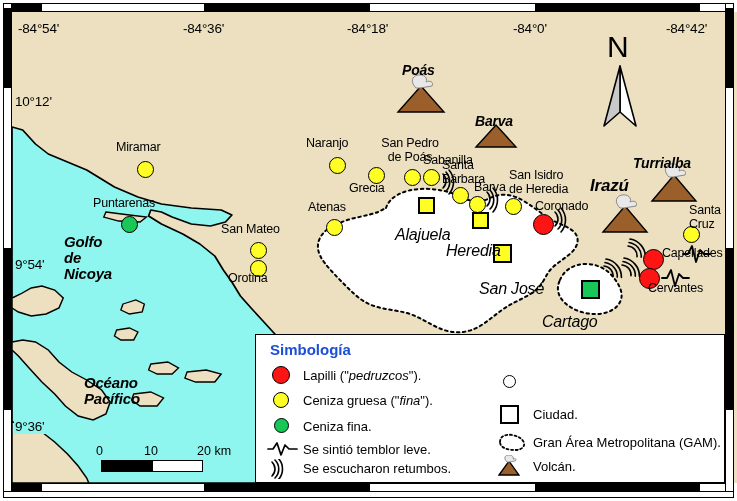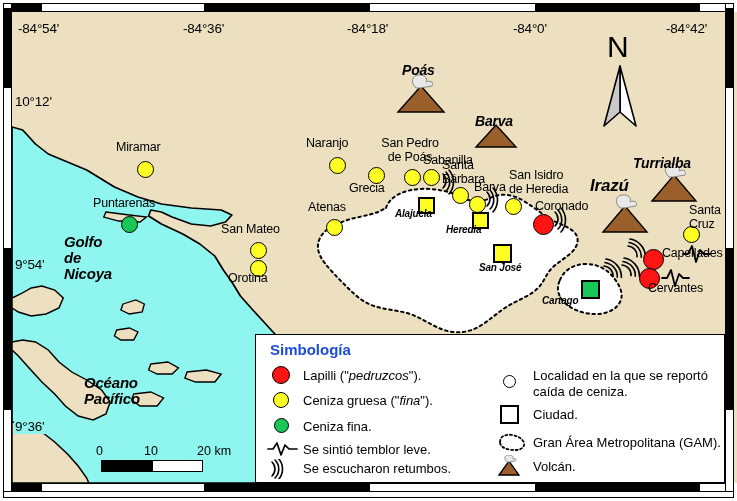--- a/index.html
+++ b/index.html
@@ -36,21 +36,21 @@
   .c-yellow{background:#ffff26;}
   .c-red{background:#ff1414;}
   .c-green{background:#18c758;}
   .sym-square{border:2.2px solid #000;}
   .s-yellow{background:#ffff26;}
   .s-green{background:#18c758;}
   .plabel{
     position:absolute;font-size:12.5px;color:#000;white-space:nowrap;
     line-height:12.5px;letter-spacing:-0.2px;
   }
-  .plabel.city{font-weight:bold;font-style:italic;font-size:10px;}
+  .plabel.city{font-weight:normal;font-style:italic;font-size:16px;margin-top:21px;}
   .plabel.volc{font-weight:bold;font-style:italic;font-size:14px;}
   .plabel.water{font-weight:bold;font-style:italic;font-size:15px;line-height:16px;}
   
   .legend{
     position:absolute;left:255px;top:334px;width:470px;height:149px;
     background:#fff;border:1.4px solid #000;box-sizing:border-box;
   }
   .legend-title{
     position:absolute;left:14px;top:6px;font-size:15px;font-weight:bold;color:#1d4ed8;
   }
@@ -280,21 +280,20 @@
     <div class="lsym sym-circle" style="left:247px;top:40px;width:13px;height:13px;background:#fff;border-width:1.4px;"></div>
     <div class="lsym sym-square" style="left:244px;top:70px;width:19px;height:19px;background:#fff;"></div>
     <svg class="lsym" style="left:238px;top:96px;width:36px;height:22px;" viewBox="0 0 36 22">
       <path d="M6,11 C6,5 12,3 18,4 C24,5 29,8 30,12 C31,16 27,19 21,19 C14,19 6,17 6,11 Z" fill="none" stroke="#000" stroke-width="1.8" stroke-dasharray="2,2.6" stroke-linecap="round"></path>
     </svg>
     <svg class="lsym" style="left:240px;top:120px;width:26px;height:22px;" viewBox="0 0 26 22">
       <path d="M3,20 L13,6 L23,20 Z" fill="#9a5f2b" stroke="#000" stroke-width="1.3"></path>
       <path d="M11,7 C7,3 9,0 13,0 C16,0 18,2 17,4 C20,3 21,5 19,6 L13,7 Z" fill="#e8e8e8" stroke="#888" stroke-width="0.9"></path>
     </svg>
 
-    <div class="lrow" style="left:277px;top:33px;width:190px;white-space:normal;line-height:16px;">Localidad en la que se reportó caída de ceniza.</div>
     <div class="lrow" style="left:277px;top:72px;">Ciudad.</div>
     <div class="lrow" style="left:277px;top:100px;">Gran Área Metropolitana (GAM).</div>
     <div class="lrow" style="left:277px;top:124px;text-align:center;">Volcán.</div>
   </div>
 
   <div class="grat grat-top">
     <div class="gseg" style="left:4px;top:0;width:34px;height:100%;"></div>
     <div class="gseg" style="left:200px;top:0;width:166px;height:100%;"></div>
     <div class="gseg" style="left:531px;top:0;width:165px;height:100%;"></div>
   </div>

